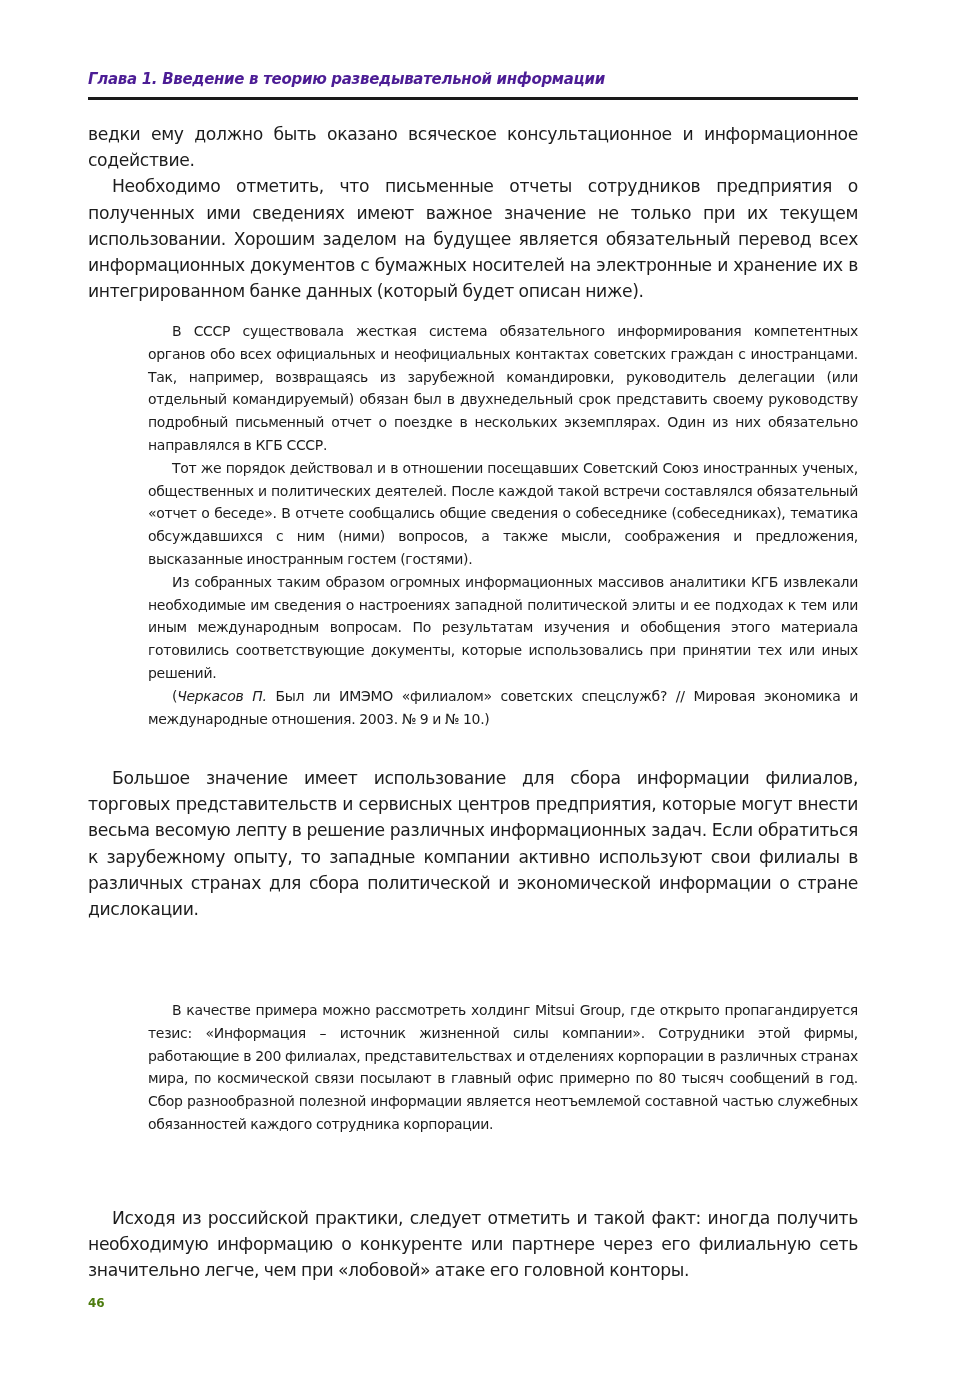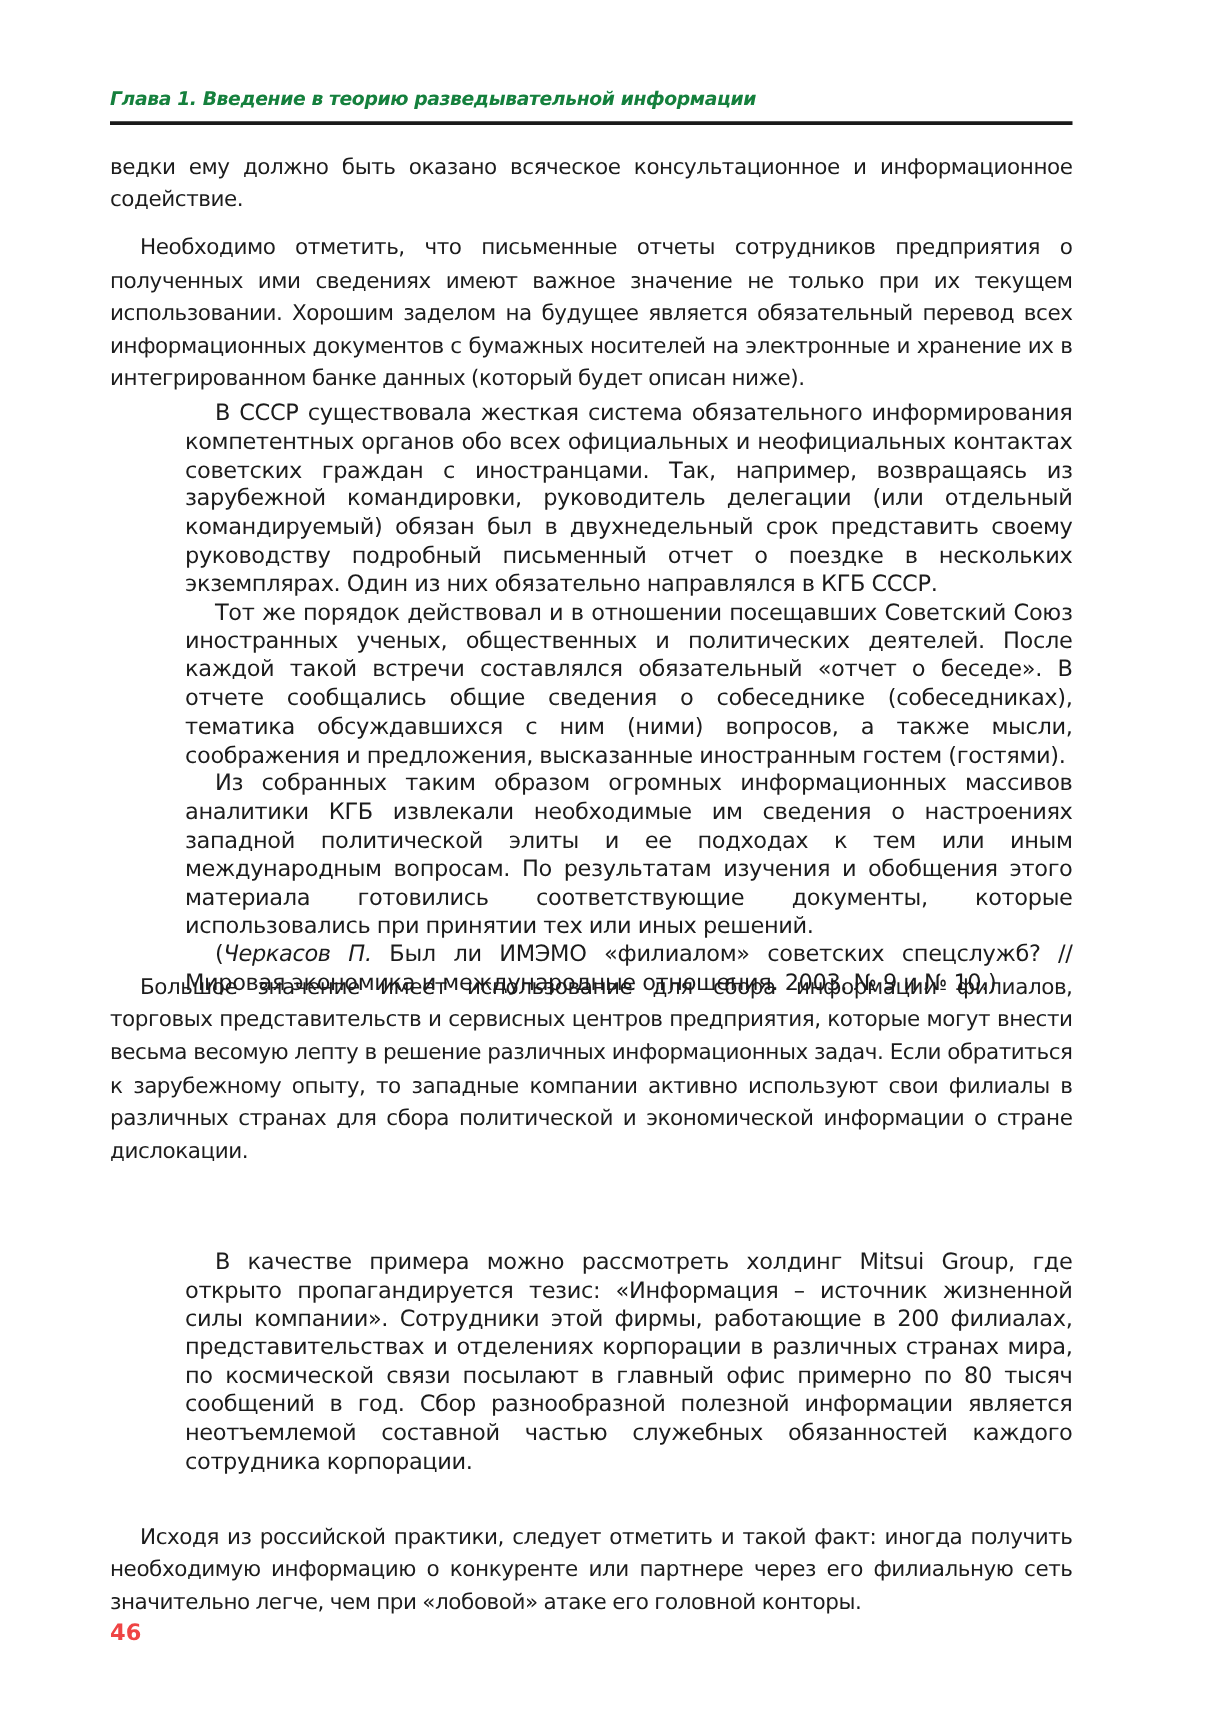--- a/index.html
+++ b/index.html
@@ -1,26 +1,26 @@
 <!DOCTYPE html>
 <html><head>
 <meta charset="utf-8">
 <style>
   html, body { margin:0; padding:0; background:#ffffff; }
   body { width:974px; height:1388px; position:relative; overflow:hidden; color:#1c1c1c; font-family:"DejaVu Sans", sans-serif; }
   .page { position:absolute; left:88px; top:0; width:770px; }
-  .running-head { position:absolute; top:70px; left:0; width:770px; font-size:15px; font-weight:bold; font-style:italic; letter-spacing:-0.3px; color:#15803d; }
+  .running-head { position:absolute; top:70px; left:0; width:770px; font-size:15px; font-weight:bold; font-style:italic; letter-spacing:-0.3px; color:#4c1d95; }
   .rule { position:absolute; top:97px; left:0; width:770px; height:3px; background:#1a1a1a; }
   .body-para { font-size:17.2px; line-height:26.2px; text-align:justify; margin:0; letter-spacing:-0.35px; word-spacing:-0.5px; }
-  .indent { text-indent:24px;margin-top:12px; }
+  .indent { text-indent:24px; }
   .quote { margin:0 0 0 60px; width:710px; }
-  .quote p { font-size:18px; line-height:22.8px; text-align:justify; margin:0; text-indent:24px; letter-spacing:-0.3px; word-spacing:-0.3px; }
+  .quote p { font-size:14px; line-height:22.8px; text-align:justify; margin:0; text-indent:24px; letter-spacing:-0.3px; word-spacing:-0.3px; }
   em { font-style:italic; }
   .block { position:absolute; left:0; width:770px; }
-  .page-number { position:absolute; top:1296px; left:0; font-size:18px; font-weight:bold; color:#ef4444; }
+  .page-number { position:absolute; top:1296px; left:0; font-size:12px; font-weight:bold; color:#4d7c0f; }
 </style>
 </head>
 <body>
 
 <div class="page">
   <div class="running-head">Глава 1. Введение в теорию разведывательной информации</div>
   <div class="rule"></div>
 
   <div class="block" style="top:121px;">
     <p class="body-para">ведки ему должно быть оказано всяческое консультационное и информационное содействие.</p>

